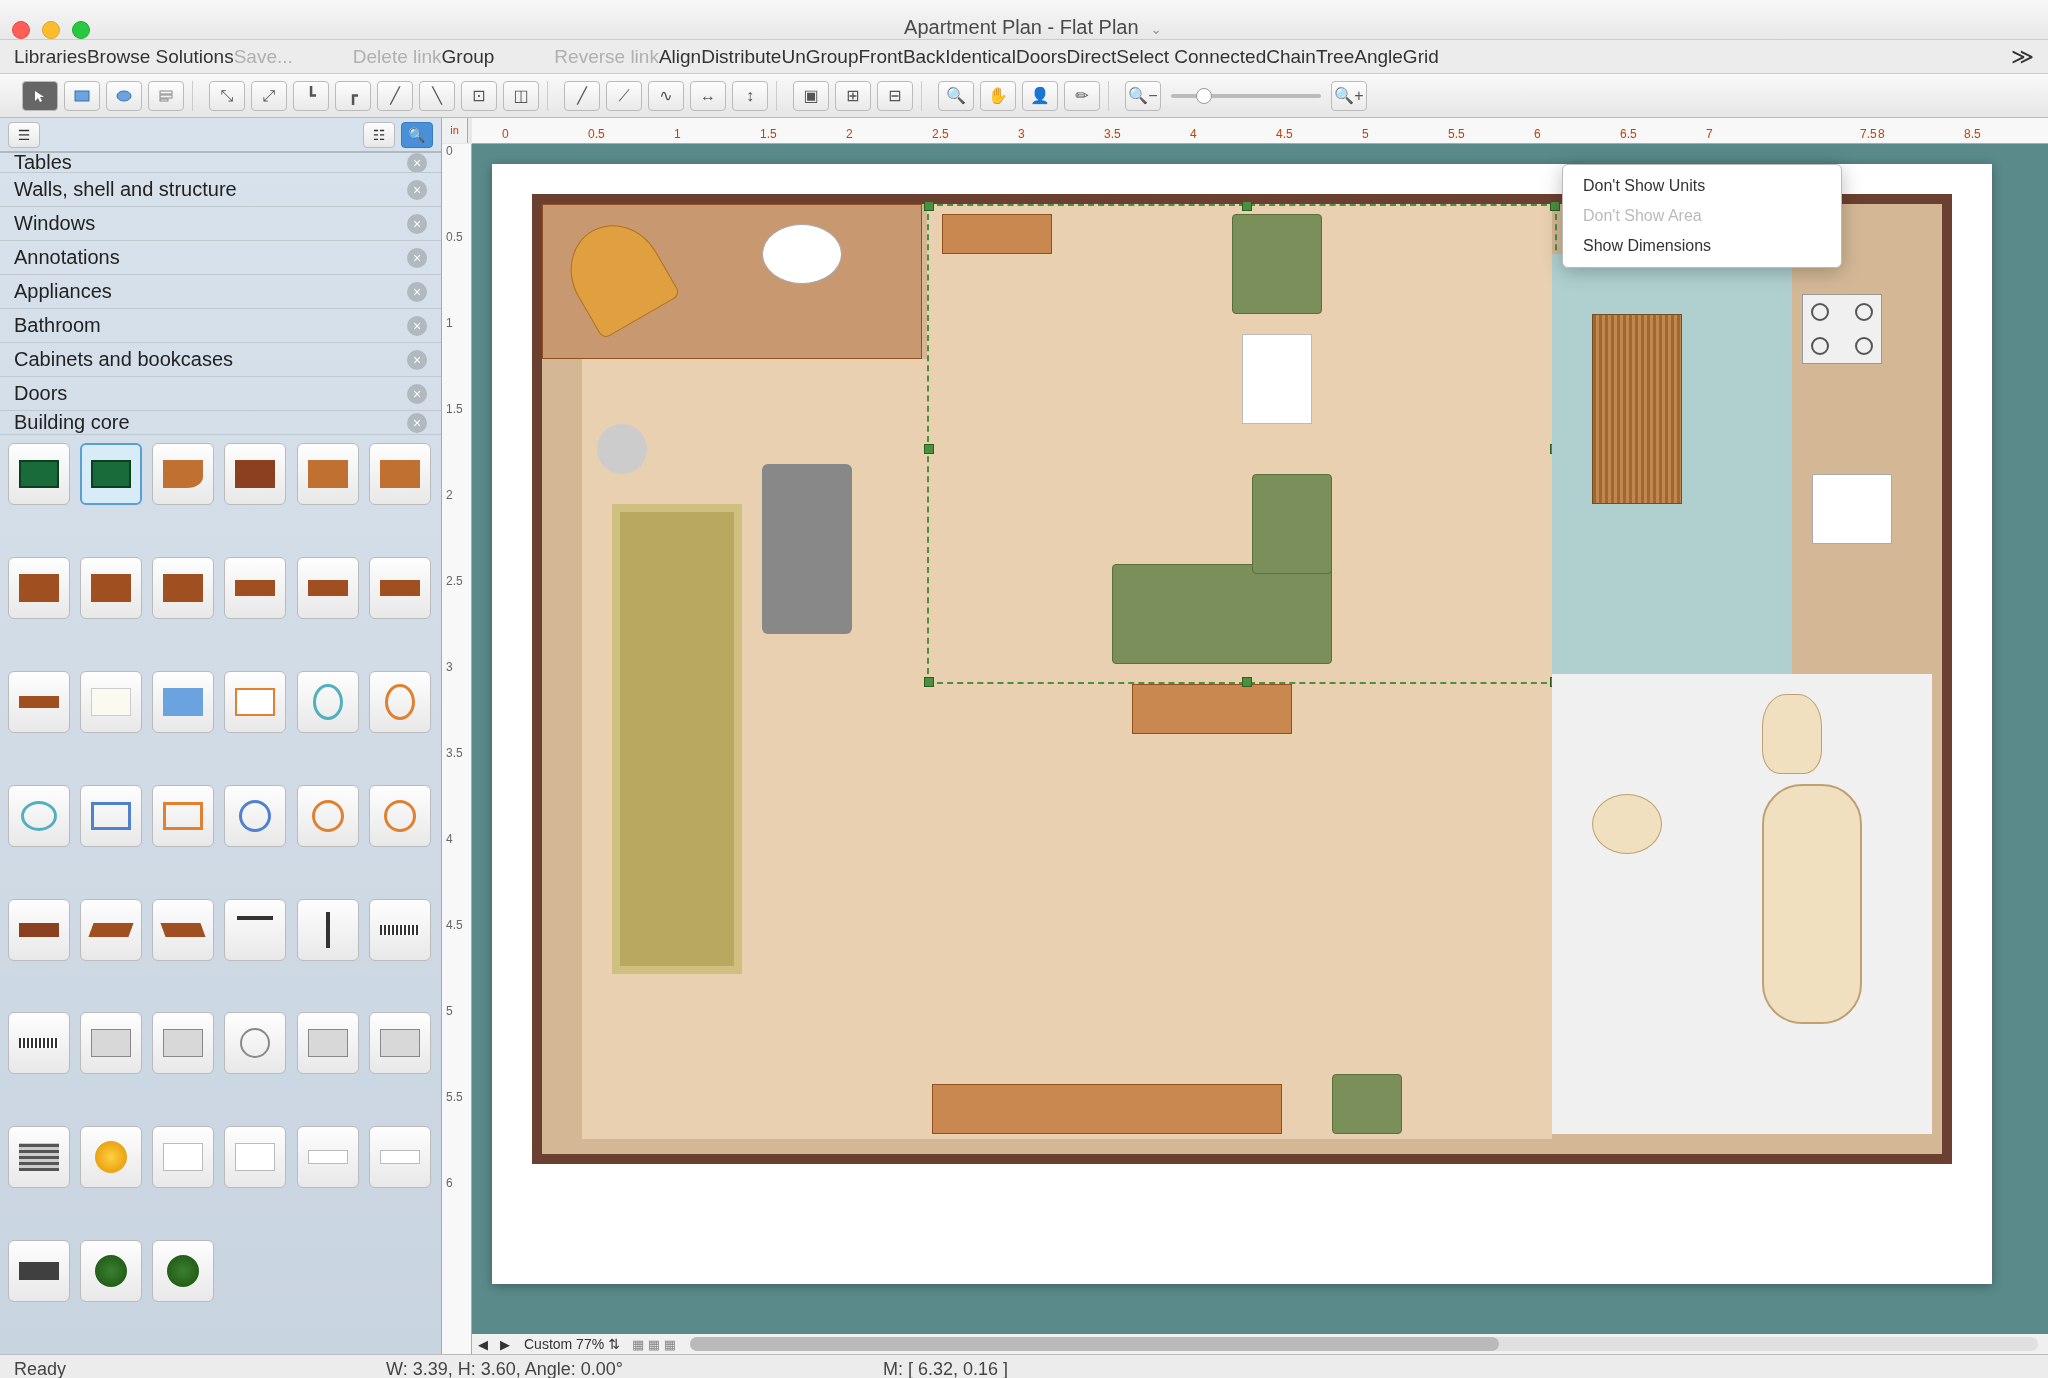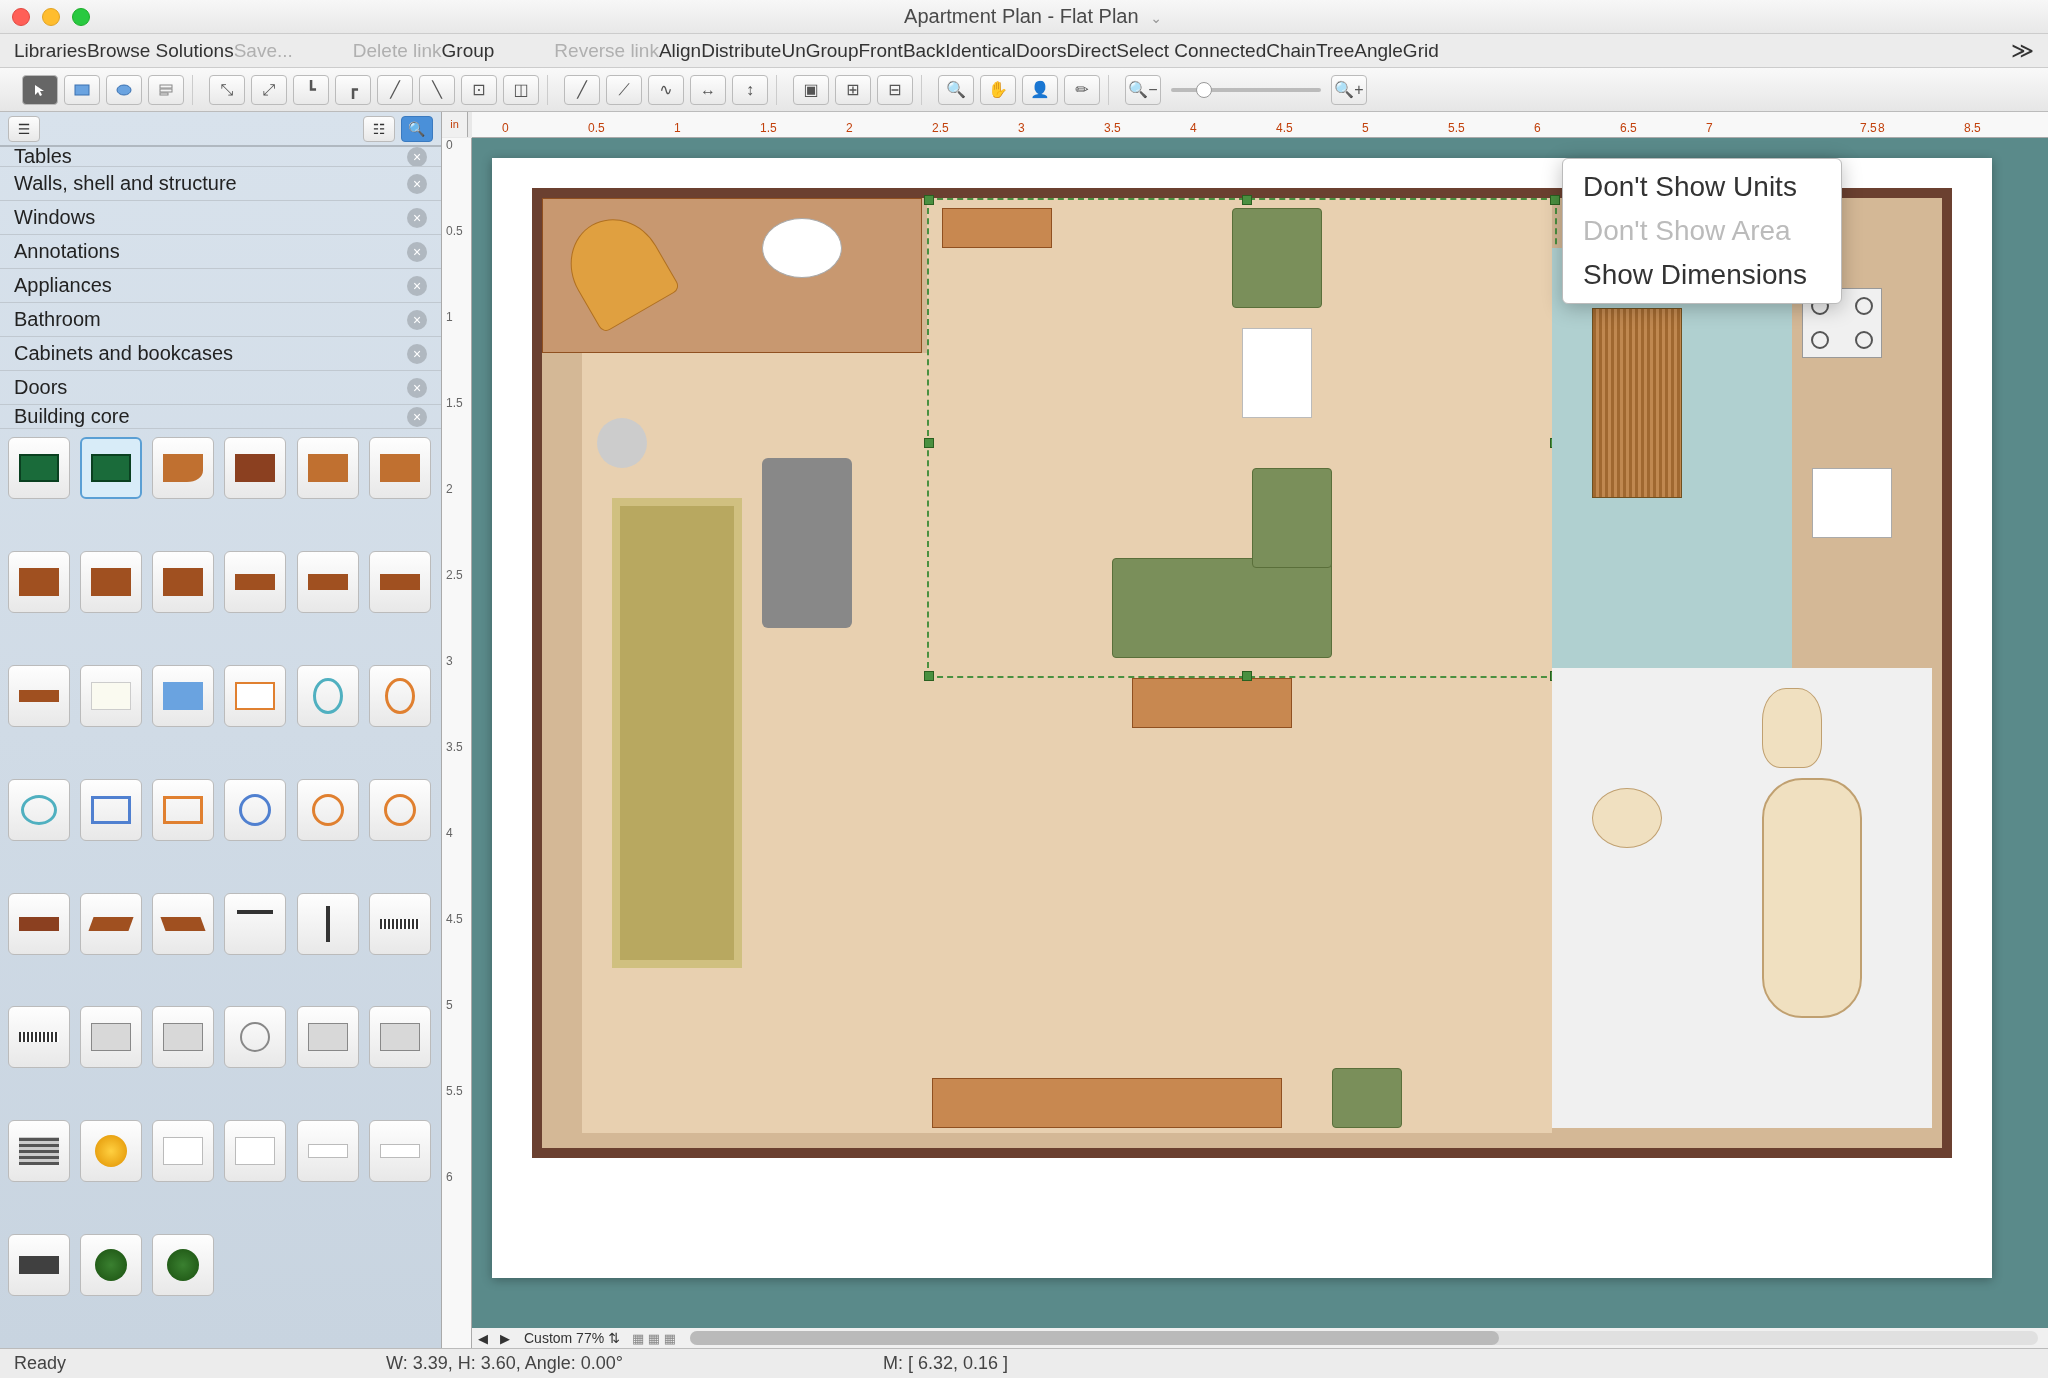--- a/index.html
+++ b/index.html
@@ -1,17 +1,17 @@
 <!DOCTYPE html>
 <html><head>
 <meta charset="utf-8">
 <style>
 * { box-sizing: border-box; margin: 0; padding: 0; }
 body { font-family: -apple-system, "Helvetica Neue", Arial, sans-serif; font-size: 13px; color: #333; background: #ececec; width: 2048px; height: 1378px; overflow: hidden; }
-.titlebar { height: 34px; background: linear-gradient(#f7f7f7, #e8e8e8); display: flex; align-items: center; padding: 0 12px; border-bottom: 1px solid #ccc; }
+.titlebar { height: 40px; background: linear-gradient(#f7f7f7, #e8e8e8); display: flex; align-items: flex-end; padding: 0 12px; border-bottom: 1px solid #ccc; }
 .traffic { display: flex; gap: 12px; }
 .tl { width: 18px; height: 18px; border-radius: 50%; }
 .tl.red { background: #ff5f57; border: 1px solid #e14942; }
 .tl.yel { background: #ffbd2e; border: 1px solid #e1a325; }
 .tl.grn { background: #28c940; border: 1px solid #1dad2b; }
 .title { flex: 1; text-align: center; font-size: 20px; color: #4a4a4a; }
 .title .chev { font-size: 14px; margin-left: 6px; color: #999; }
 .menubar { height: 34px; background: #ececec; display: flex; align-items: center; padding: 0 14px; font-size: 19px; color: #333; border-bottom: 1px solid #ccc; }
 .menubar span { cursor: pointer; }
 .menubar .disabled { color: #b0b0b0; }
@@ -43,21 +43,21 @@
 .ruler-h .incol { width: 26px; height: 26px; background: #f0f0f0; border-right: 1px solid #aaa; display: flex; align-items: center; justify-content: center; font-size: 11px; margin-left: -30px; position: absolute; left: 0; }
 .rtick { position: absolute; bottom: 2px; font-size: 12px; }
 .ruler-v { position: absolute; top: 26px; left: 0; width: 30px; bottom: 0; background: #f8f8f8; border-right: 1px solid #aaa; font-size: 12px; color: #666; }
 .rtickv { position: absolute; left: 4px; font-size: 12px; }
 .canvas { position: absolute; top: 26px; left: 30px; right: 0; bottom: 20px; background: #5a8a8a; overflow: auto; }
 .page { position: absolute; top: 20px; left: 20px; width: 1500px; height: 1120px; background: #fff; box-shadow: 0 2px 10px rgba(0,0,0,0.3); }
 .floorplan { position: absolute; top: 30px; left: 40px; width: 1420px; height: 970px; }
 .wall-outer { position: absolute; inset: 0; border: 10px solid #6b4030; background: #d4b896; }
 .selbox { position: absolute; border: 2px dashed #4a9040; pointer-events: none; }
 .selhandle { position: absolute; width: 10px; height: 10px; background: #4a9040; border: 1px solid #2a6020; }
-.contextmenu { position: absolute; width: 280px; background: #fff; border: 1px solid #bbb; border-radius: 6px; box-shadow: 0 4px 20px rgba(0,0,0,0.25); padding: 6px 0; font-size: 28px; }
+.contextmenu { position: absolute; width: 280px; background: #fff; border: 1px solid #bbb; border-radius: 6px; box-shadow: 0 4px 20px rgba(0,0,0,0.25); padding: 6px 0; font-size: 16px; }
 .contextmenu .mi { padding: 6px 20px; }
 .contextmenu .mi.dis { color: #bbb; }
 .statusbar { height: 30px; background: #ececec; border-top: 1px solid #bbb; display: flex; align-items: center; padding: 0 14px; font-size: 18px; color: #444; }
 .statusbar .sseg { margin-right: 60px; }
 .hscroll { position: absolute; bottom: 0; left: 30px; right: 0; height: 20px; background: #f0f0f0; display: flex; align-items: center; }
 .hscroll .zoomctl { display: flex; align-items: center; gap: 4px; padding: 0 8px; font-size: 14px; }
 .hscroll .scbar { flex: 1; height: 14px; background: #e0e0e0; border-radius: 7px; margin: 0 10px; position: relative; }
 .hscroll .scbar .thumb { position: absolute; left: 0; width: 60%; height: 100%; background: #bababa; border-radius: 7px; }
 .furn { position: absolute; }
 .sofa { background: #7a8f5a; border: 1px solid #5a6f3a; border-radius: 4px; }

